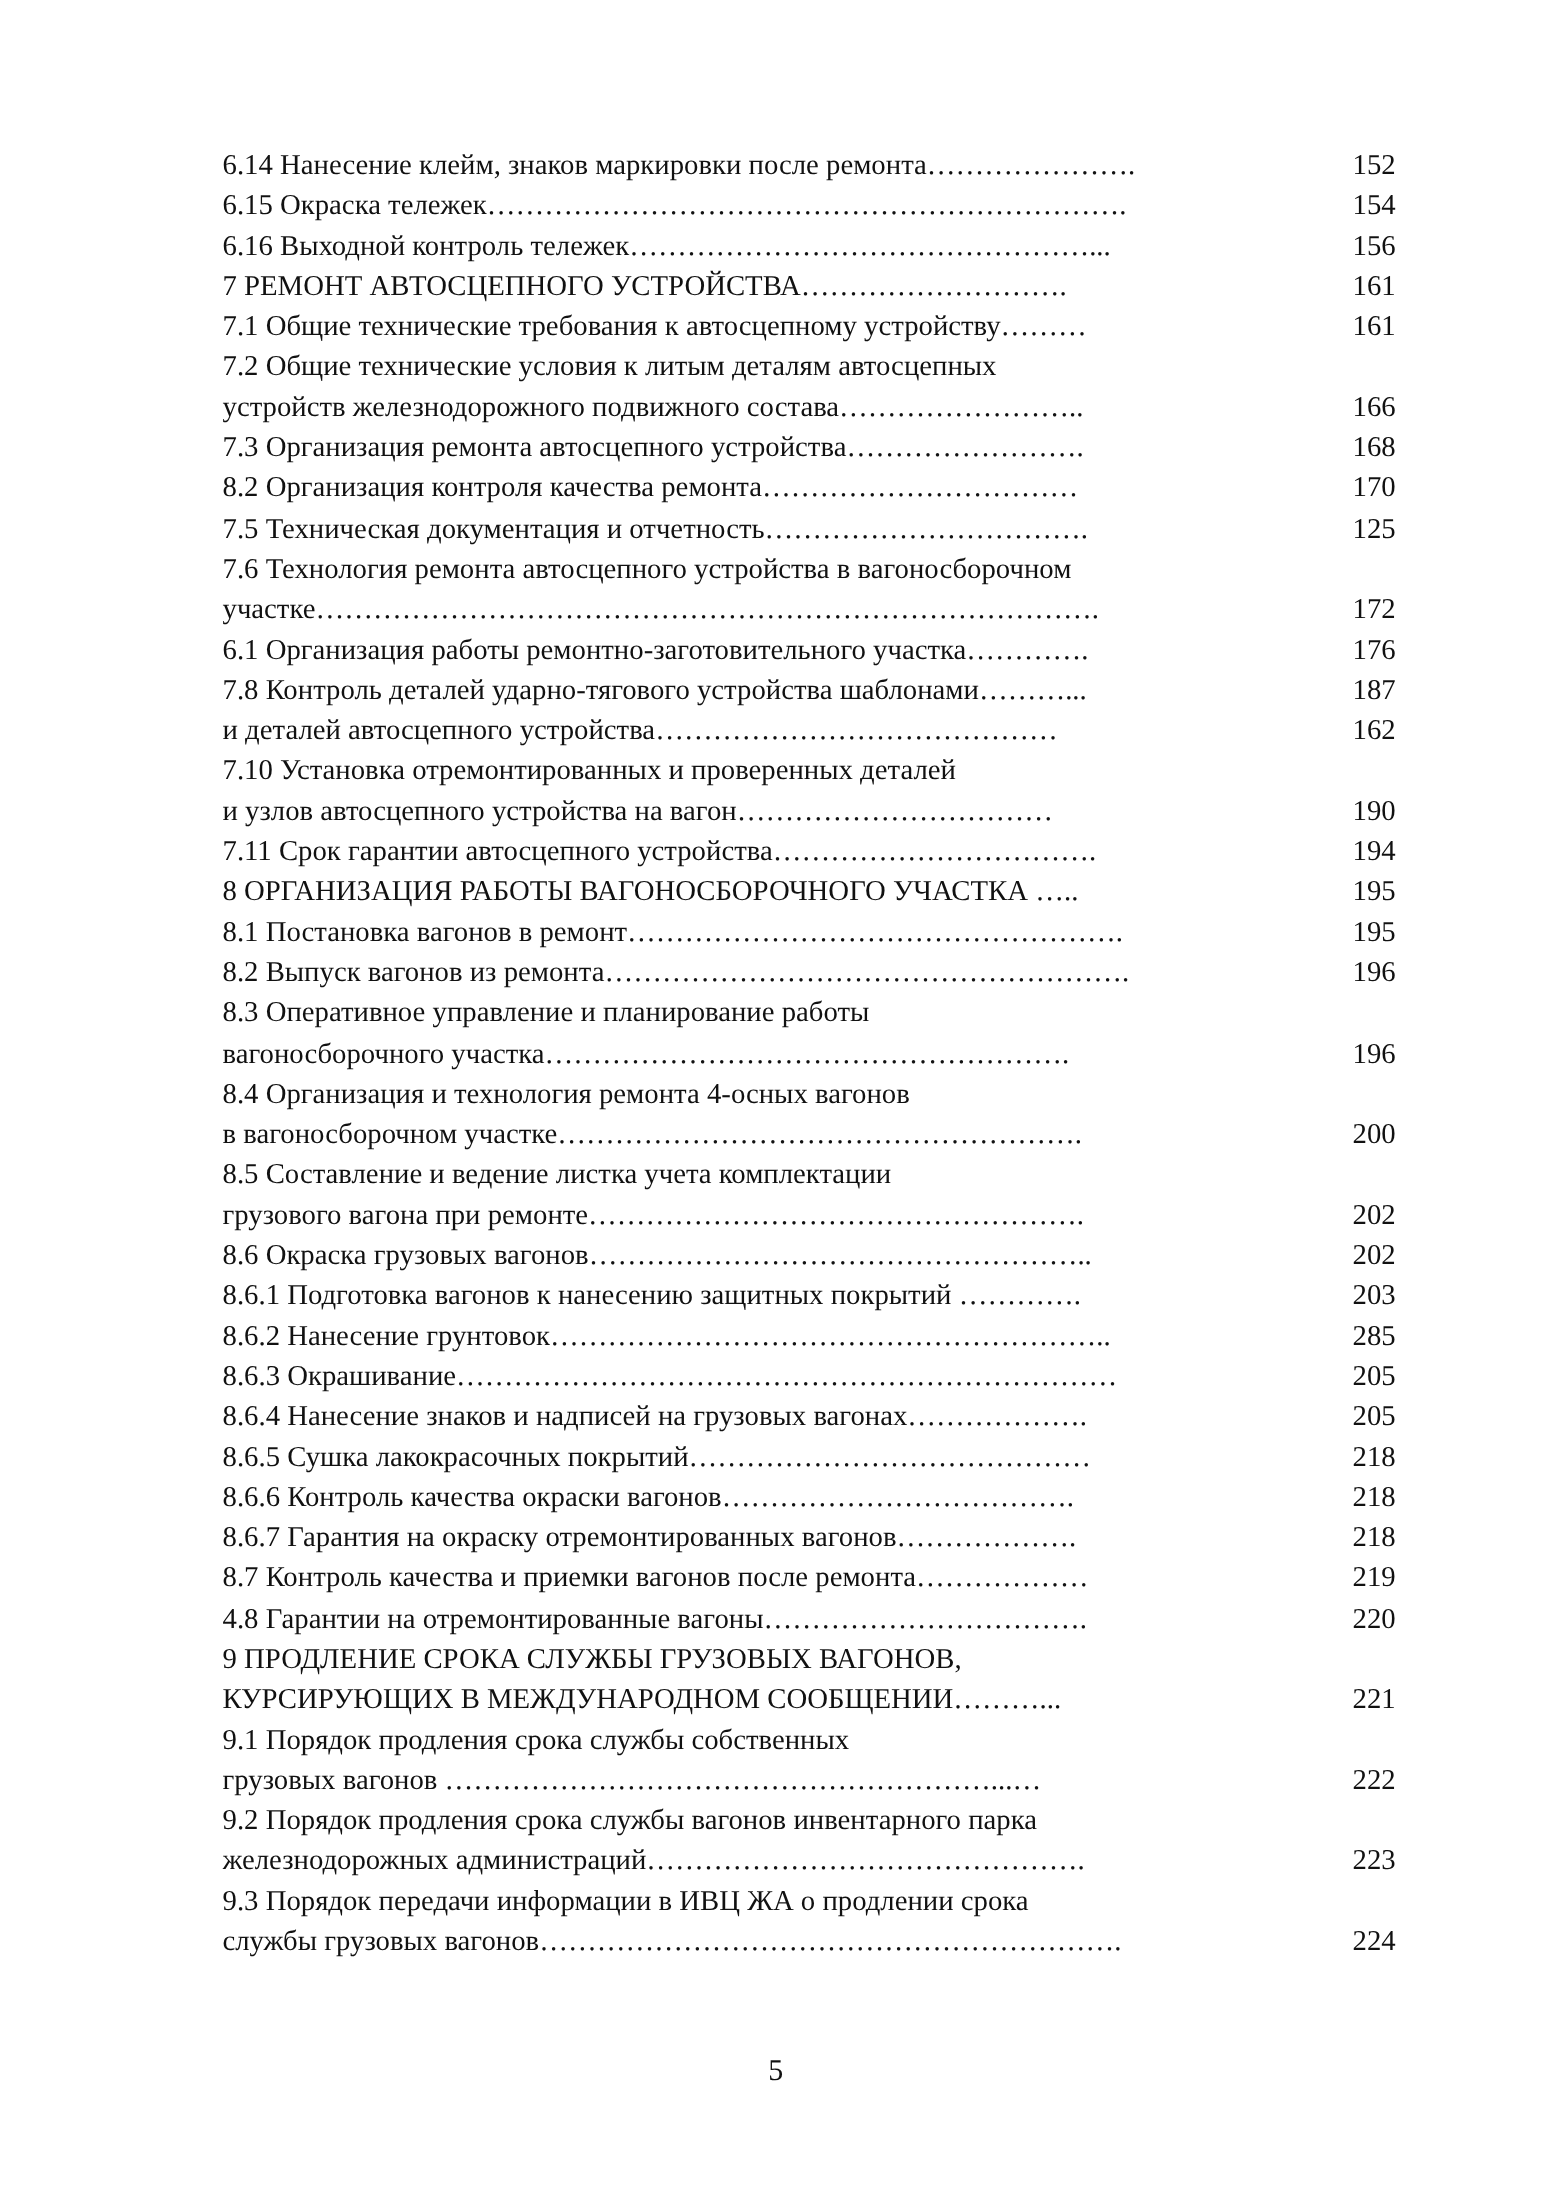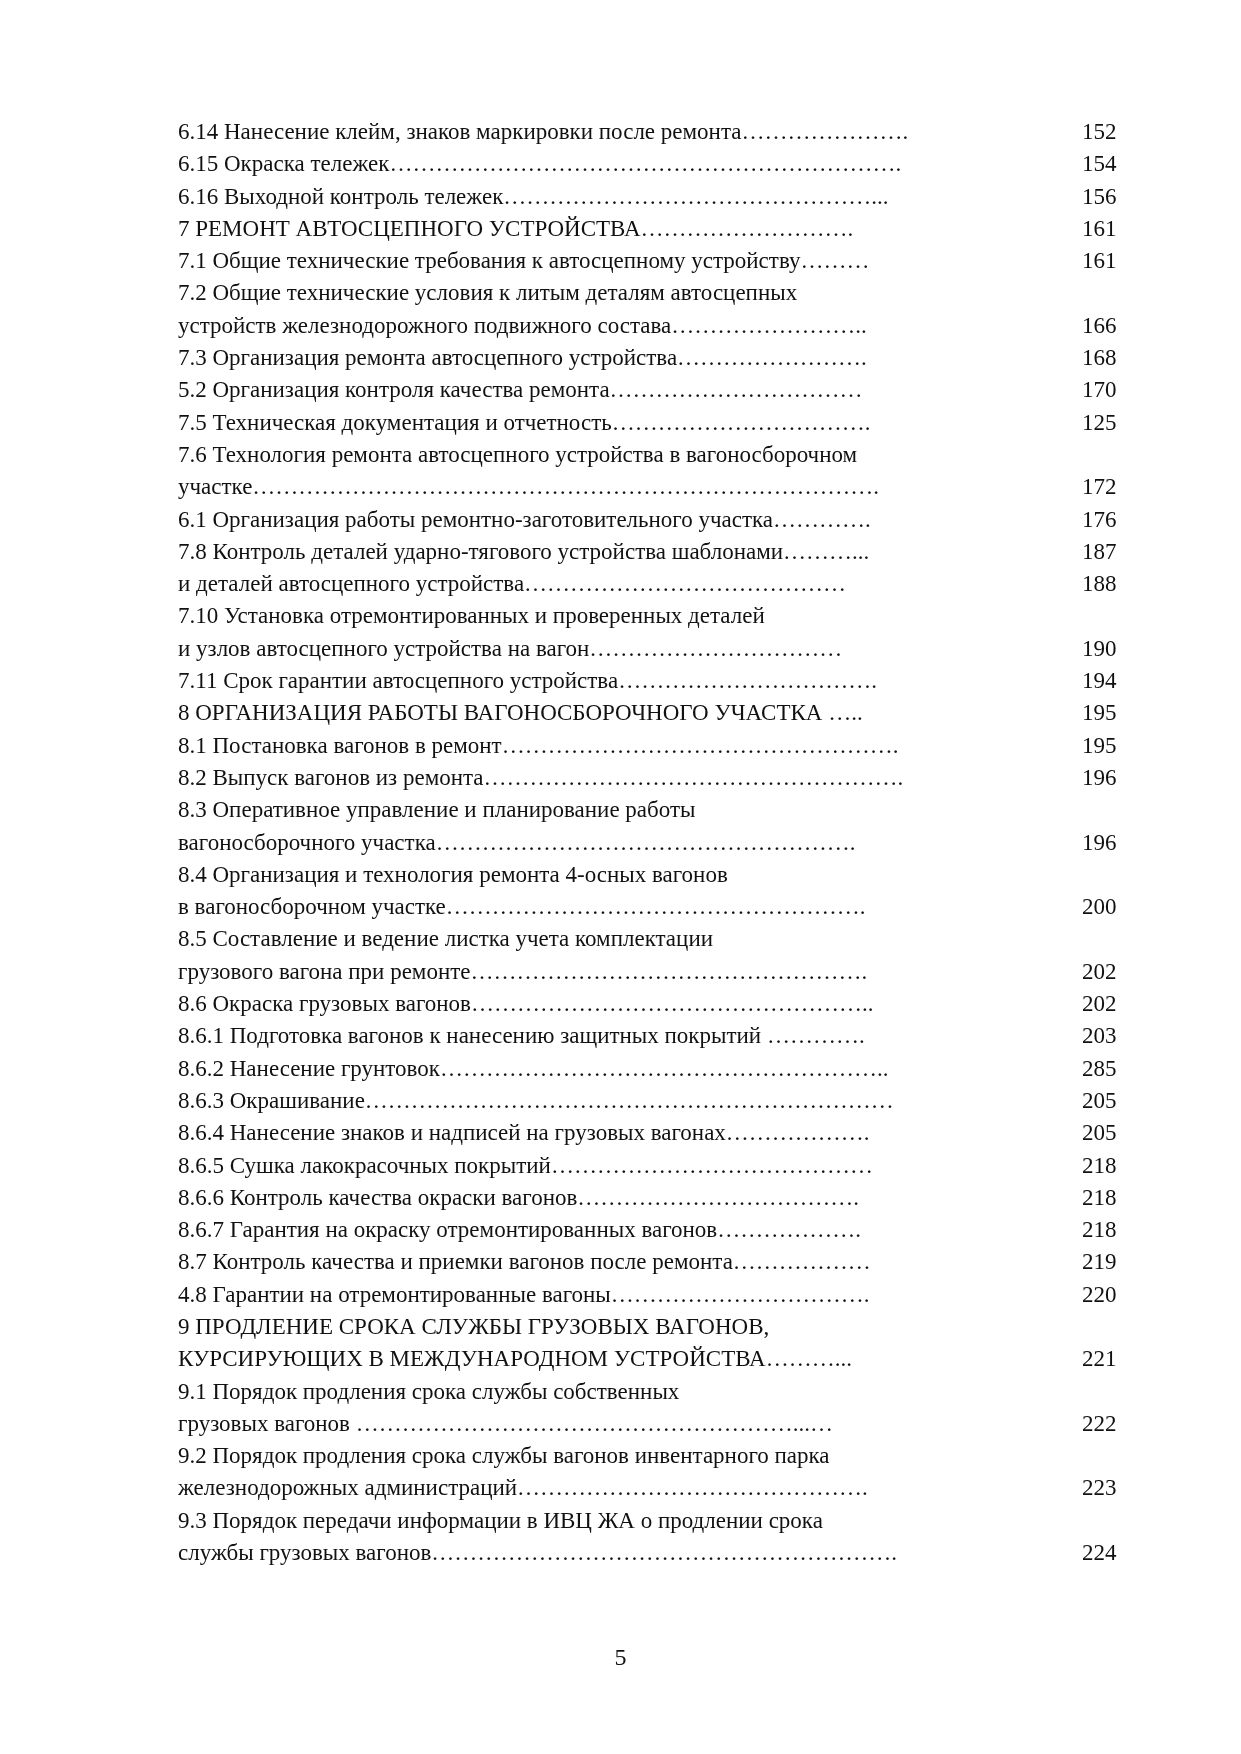--- a/index.html
+++ b/index.html
@@ -42,21 +42,21 @@
     </div>
     <div class="row">
       <span class="title">устройств железнодорожного подвижного состава……………………..</span>
       <span class="page">166</span>
     </div>
     <div class="row">
       <span class="title">7.3 Организация ремонта автосцепного устройства…………………….</span>
       <span class="page">168</span>
     </div>
     <div class="row">
-      <span class="title">5.2 Организация контроля качества ремонта……………………………</span>
+      <span class="title">8.2 Организация контроля качества ремонта……………………………</span>
       <span class="page">170</span>
     </div>
     <div class="row">
       <span class="title">7.5 Техническая документация и отчетность…………………………….</span>
       <span class="page">125</span>
     </div>
     <div class="row">
       <span class="title">7.6 Технология ремонта автосцепного устройства в вагоносборочном</span>
       <span class="page"></span>
     </div>
@@ -67,21 +67,21 @@
     <div class="row">
       <span class="title">6.1 Организация работы ремонтно-заготовительного участка………….</span>
       <span class="page">176</span>
     </div>
     <div class="row">
       <span class="title">7.8 Контроль деталей ударно-тягового устройства шаблонами………...</span>
       <span class="page">187</span>
     </div>
     <div class="row">
       <span class="title">и деталей автосцепного устройства……………………………………</span>
-      <span class="page">188</span>
+      <span class="page">162</span>
     </div>
     <div class="row">
       <span class="title">7.10 Установка отремонтированных и проверенных деталей</span>
       <span class="page"></span>
     </div>
     <div class="row">
       <span class="title">и узлов автосцепного устройства на вагон……………………………</span>
       <span class="page">190</span>
     </div>
     <div class="row">
@@ -162,21 +162,21 @@
     </div>
     <div class="row">
       <span class="title">4.8 Гарантии на отремонтированные вагоны…………………………….</span>
       <span class="page">220</span>
     </div>
     <div class="row">
       <span class="title">9 ПРОДЛЕНИЕ СРОКА СЛУЖБЫ ГРУЗОВЫХ ВАГОНОВ,</span>
       <span class="page"></span>
     </div>
     <div class="row">
-      <span class="title">КУРСИРУЮЩИХ В МЕЖДУНАРОДНОМ УСТРОЙСТВА………...</span>
+      <span class="title">КУРСИРУЮЩИХ В МЕЖДУНАРОДНОМ СООБЩЕНИИ………...</span>
       <span class="page">221</span>
     </div>
     <div class="row">
       <span class="title">9.1 Порядок продления срока службы собственных</span>
       <span class="page"></span>
     </div>
     <div class="row">
       <span class="title">грузовых вагонов …………………………………………………...…</span>
       <span class="page">222</span>
     </div>

